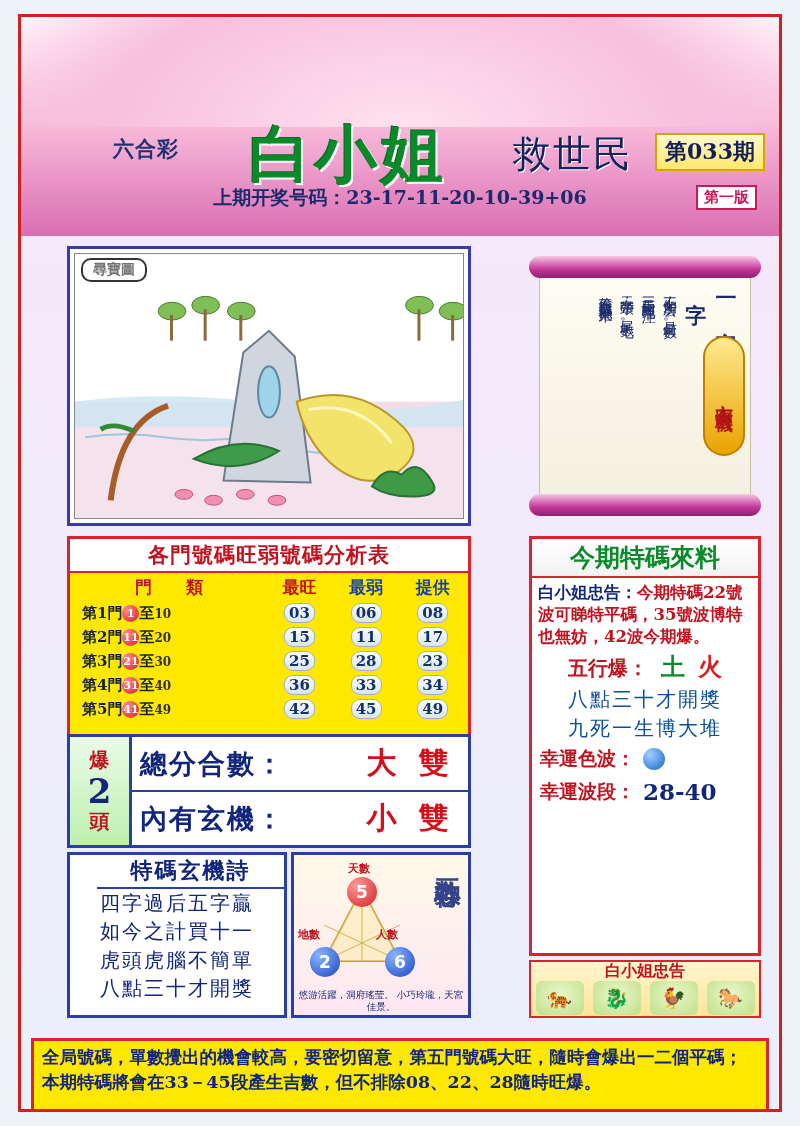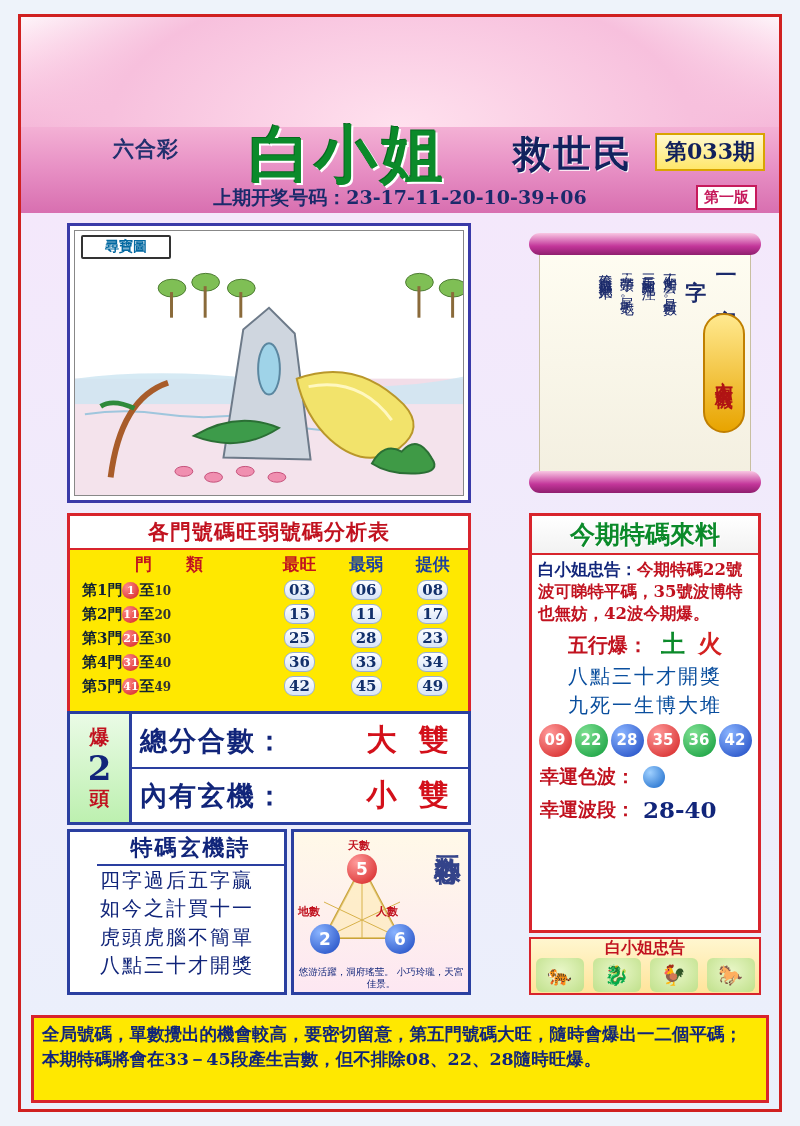--- a/index.html
+++ b/index.html
@@ -14,21 +14,21 @@
     position: absolute;
     left: 18px; top: 14px;
     width: 764px; height: 1098px;
     border: 3px solid #d02020;
     background: #fff;
     overflow: hidden;
   }
   
   .header {
     position: relative;
-    height: 196px;
+    height: 219px;
     background: linear-gradient(#ffffff 0%, #ffe9f3 18%, #f6b7d8 52%, #e78fc4 78%, #d86fb0 100%);
     overflow: hidden;
   }
   .header:before {
     content: "";
     position: absolute;
     left: -10%; top: -120px;
     width: 120%; height: 230px;
     background: radial-gradient(ellipse at 50% 100%, #ffe1ee 0%, #f7c0dd 45%, rgba(255,255,255,0) 72%);
   }
@@ -42,21 +42,21 @@
     position: absolute; left: 228px; top: 96px;
     font-family: "DejaVu Serif", serif;
     font-size: 62px; font-weight: bold;
     color: #0b8a2a;
     letter-spacing: 4px;
     text-shadow: 2px 2px 0 #ffffff, -1px -1px 0 #046b1e;
   }
   .hdr-sub {
     position: absolute; left: 492px; top: 112px;
     font-family: "DejaVu Serif", serif;
-    font-size: 38px; font-weight: bold;
+    font-size: 38px; font-weight: normal;
     color: #12225e;
     letter-spacing: 2px;
     text-shadow: 1px 1px 0 #fff;
   }
   .hdr-issue {
     position: absolute; right: 14px; top: 116px;
     background: linear-gradient(#fff9d0, #ffe76a);
     border: 2px solid #d9a400;
     padding: 2px 8px;
     font-family: "DejaVu Serif", serif;
@@ -96,26 +96,26 @@
     width: 100%; height: 100%;
     border: 1px solid #888;
     position: relative;
     overflow: hidden;
     background: linear-gradient(#ffffff 0%, #ffffff 55%, #f3e4ec 56%, #efd9e8 100%);
   }
   .pic-label {
     position: absolute; left: 6px; top: 4px;
     background: #ffffff;
     border: 2px solid #333;
-    border-radius: 2px;
+    border-radius: 10px;
     font-family: "DejaVu Serif", serif;
     font-weight: bold; font-size: 14px;
-    padding: 1px 22px;
+    padding: 1px 10px;
     z-index: 5;
-    color: #0369a1;
+    color: #737373;
   }
   
   .scroll-box {
     position: absolute; right: 18px; top: 14px;
     width: 232px; height: 272px;
   }
   .scroll-paper {
     position: absolute; left: 10px; top: 16px;
     width: 212px; height: 240px;
     background: linear-gradient(#fffdf2, #f3efe0);
@@ -567,28 +567,20 @@
       <div class="rp-text">
         <b class="blue">白小姐忠告：</b><span>今期特碼22號波可睇特平碼，35號波博特也無妨，42波今期爆。</span>
       </div>
       <div class="rp-wuxing">
         <span>五行爆：</span>
         <span class="el">土</span>
         <span class="el2">火</span>
       </div>
       <div class="rp-verse">八點三十才開獎</div>
       <div class="rp-verse">九死一生博大堆</div>
-      <div class="rp-balls">
-        <div class="b" style="background:radial-gradient(circle at 32% 28%,#ff9a9a,#d32020)">09</div>
-        <div class="b" style="background:radial-gradient(circle at 32% 28%,#7ee092,#0f9b3a)">22</div>
-        <div class="b" style="background:radial-gradient(circle at 32% 28%,#8ab4ff,#1a46c0)">28</div>
-        <div class="b" style="background:radial-gradient(circle at 32% 28%,#ff9a9a,#d32020)">35</div>
-        <div class="b" style="background:radial-gradient(circle at 32% 28%,#7ee092,#0f9b3a)">36</div>
-        <div class="b" style="background:radial-gradient(circle at 32% 28%,#8ab4ff,#1a46c0)">42</div>
-      </div>
       <div class="rp-line">
         <span>幸運色波：</span>
         <span class="color-dot"></span>
       </div>
       <div class="rp-line">
         <span>幸運波段：</span>
         <span class="val">28-40</span>
       </div>
     </div>
 

